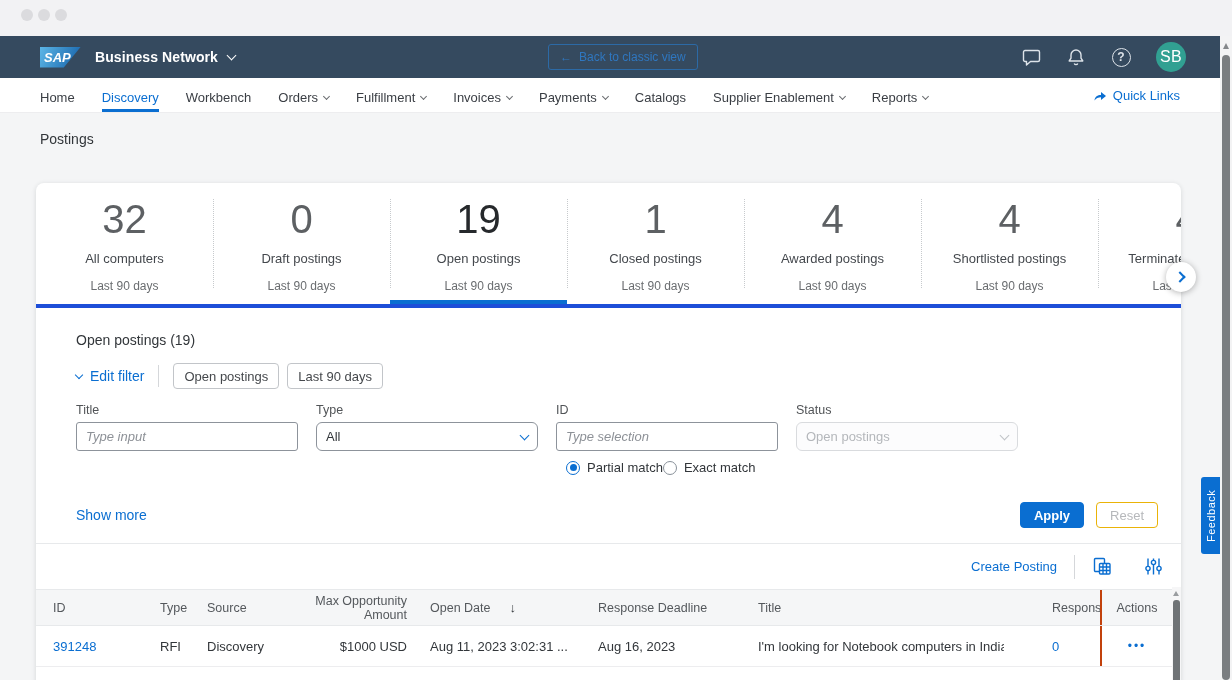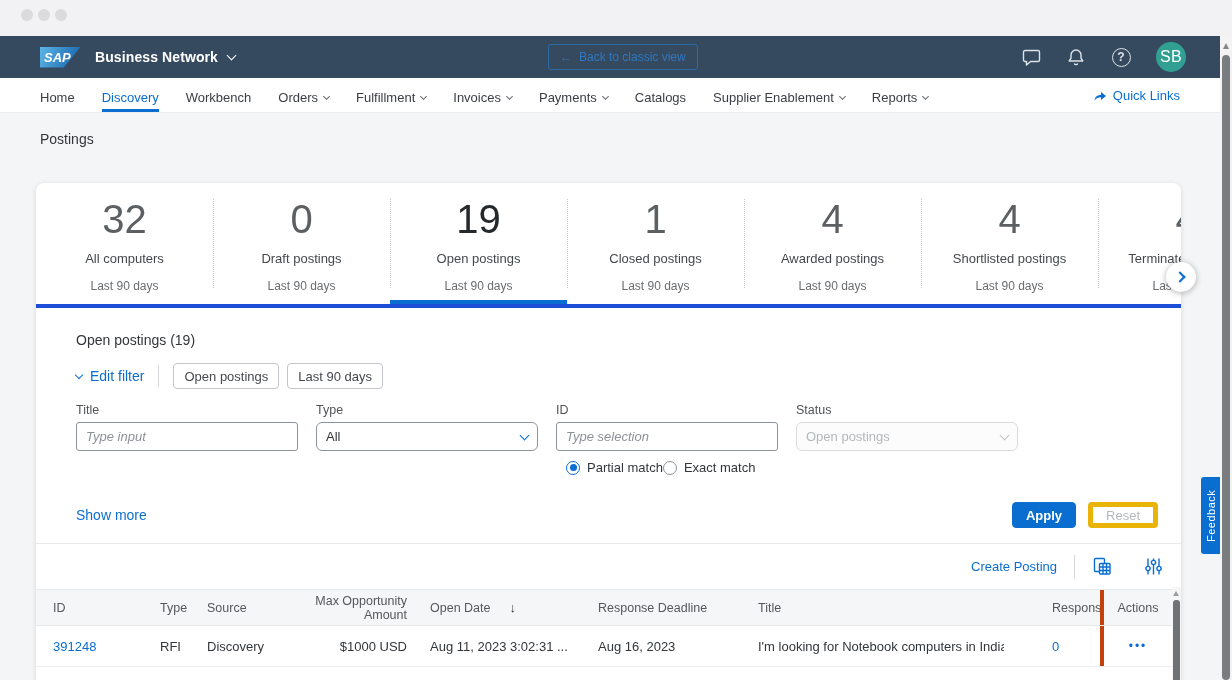--- a/index.html
+++ b/index.html
@@ -85,21 +85,21 @@
   .radio { width:14px; height:14px; border-radius:50%; border:1px solid #89919a; margin-right:7px;
     display:inline-flex; align-items:center; justify-content:center; }
   .radio.sel { border-color:#0a6ed1; }
   .radio.sel::after { content:""; width:7px; height:7px; border-radius:50%; background:#0a6ed1; }
 
   .actions-row { margin:27px 23px 0 40px; display:flex; align-items:center; }
   .show-more { color:#0a6ed1; font-size:14px; cursor:pointer; }
   .flex1 { flex:1; }
   .btn { height:26px; border-radius:4px; padding:0 13px; font-size:13px; display:flex; align-items:center; cursor:pointer; }
   .btn.primary { background:#0a6ed1; color:#fff; font-weight:600; border:1px solid #0a6ed1; }
-  .btn.ghost { background:#fff; border:5px solid #eab308; color:#b6b8bb; margin-left:12px; }
+  .btn.ghost { background:#fff; border:1px solid #eab308; color:#b6b8bb; margin-left:12px; }
 
   .card-div { border-top:1px solid #e7e9eb; margin-top:15px; }
 
   
   .toolbar { height:45px; display:flex; align-items:center; justify-content:flex-end; padding-right:19px; }
   .create-posting { color:#0a6ed1; font-size:13px; cursor:pointer; }
   .toolbar .vdiv { margin:0 17px; height:24px; }
   .ticon { color:#0a6ed1; cursor:pointer; display:flex; align-items:center; }
   .ticon + .ticon { margin-left:33px; }
 
@@ -109,21 +109,21 @@
     font-size:12.5px; color:#54585c; }
   .trow { height:41px; background:#fff; border-bottom:1px solid #ededef; font-size:13px; color:#32363a; }
   .c-id { width:124px; padding-left:17px; }
   .c-type { width:47px; }
   .c-source { width:80px; }
   .c-amount { width:120px; text-align:right; }
   .c-open { width:168px; padding-left:23px; white-space:nowrap; overflow:hidden; display:flex; align-items:center; gap:19px; }
   .c-dead { width:147px; padding-left:23px; }
   .c-title { width:282px; padding-left:36px; white-space:nowrap; overflow:hidden; }
   .c-resp { width:96px; padding-left:48px; white-space:nowrap; overflow:hidden; }
-  .c-act { width:72px; align-self:stretch; display:flex; align-items:center; justify-content:center; border-left:4px solid #c2410c; }
+  .c-act { width:72px; align-self:stretch; display:flex; align-items:center; justify-content:center; border-left:2px solid #c2410c; }
   .trow .c-id { color:#0a6ed1; cursor:pointer; }
   .trow .c-resp { color:#0a6ed1; cursor:pointer; }
   .dots3 { color:#0a6ed1; font-size:12px; letter-spacing:2px; cursor:pointer; line-height:10px; }
   .sort-arrow { font-size:13px; color:#32363a; }
 
   
   .inner-sb { position:absolute; top:404px; right:0; bottom:0; width:9px; background:#f6f6f7; }
   .inner-sb .up { position:absolute; top:4px; left:1px; width:0; height:0;
     border-left:3.5px solid transparent; border-right:3.5px solid transparent; border-bottom:5px solid #9a9da0; }
   .inner-sb .thumb { position:absolute; top:13px; bottom:4px; left:1px; width:7px; background:#6f7376; border-radius:3px; }

